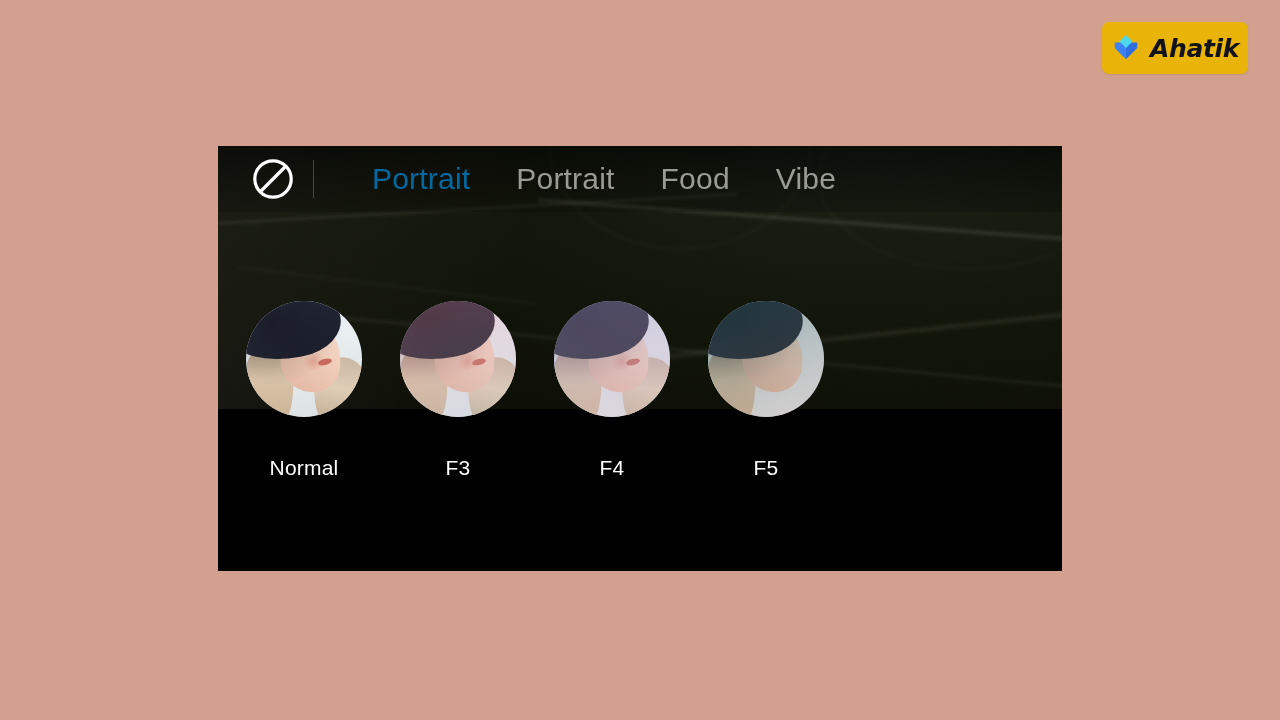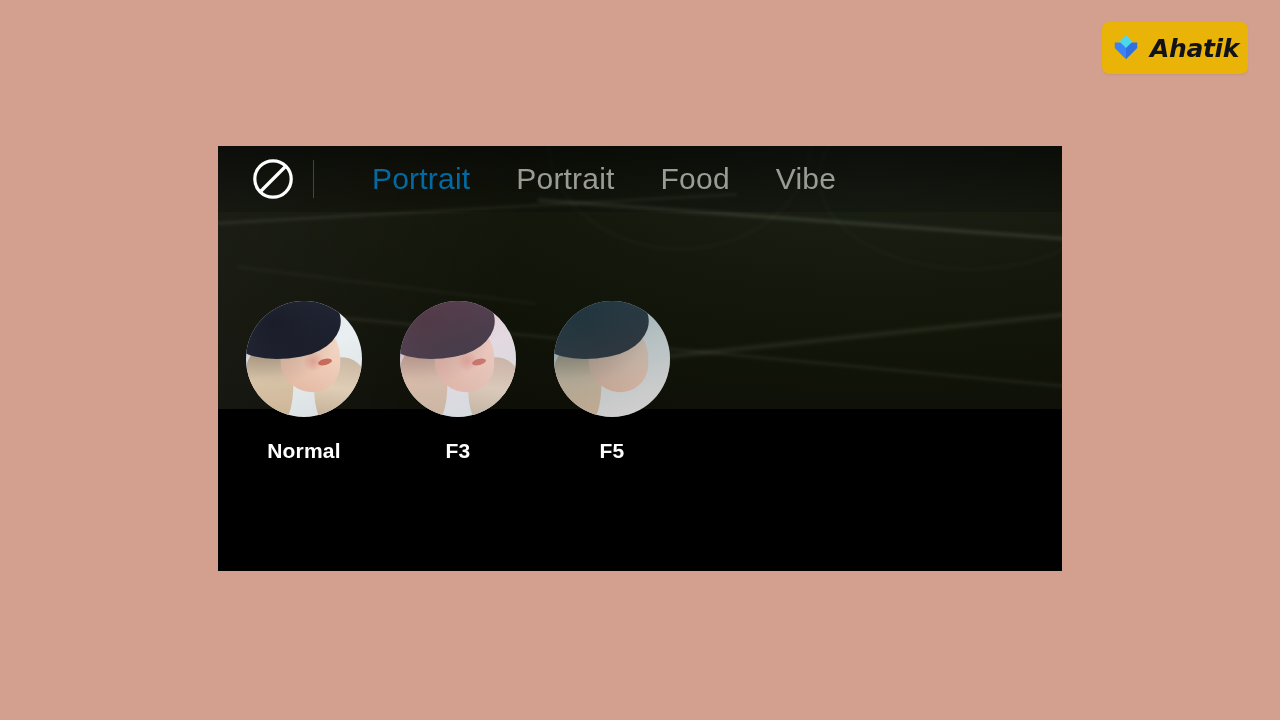--- a/index.html
+++ b/index.html
@@ -226,24 +226,24 @@
   }
   .p-shadow {
     position: absolute; inset: 0;
     background: radial-gradient(110% 100% at 22% 18%, rgba(0,0,0,0.28) 0%, rgba(0,0,0,0) 55%);
   }
   .p-tint {
     position: absolute; inset: 0;
   }
 
   .filter-label {
-    margin-top: 23px;
+    margin-top: 40px;
     color: #ffffff;
     font-size: 21px;
-    font-weight: 700;
+    font-weight: 400;
     letter-spacing: 0.2px;
     line-height: 1;
     white-space: nowrap;
   }
 </style>
 </head>
 <body>
 
 <div class="app-panel">
 
@@ -307,20 +307,36 @@
               <div class="p-cheek"></div>
               <div class="p-lip"></div>
             <div class="p-beanie"></div>
               <div class="p-shadow"></div>
             <div class="p-tint" style="background: linear-gradient(160deg, rgba(225, 120, 140, 0.3) 0%, rgba(180, 215, 230, 0.18) 100%);"></div>
           </div>
         </div>
         <div class="filter-label">F3</div>
       </div>
 
+      <div class="filter-item">
+        <div class="thumb">
+          <div class="portrait">
+            <div class="p-bg"></div>
+              <div class="p-hair-l"></div>
+              <div class="p-hair-r"></div>
+            <div class="p-face"></div>
+              <div class="p-cheek"></div>
+              <div class="p-lip"></div>
+            <div class="p-beanie"></div>
+              <div class="p-shadow"></div>
+            <div class="p-tint" style="background: linear-gradient(165deg, rgba(150, 135, 185, 0.4) 0%, rgba(225, 195, 205, 0.26) 100%);"></div>
+          </div>
+        </div>
+        <div class="filter-label">F4</div>
+      </div>
 
       <div class="filter-item">
         <div class="thumb">
           <div class="portrait">
             <div class="p-bg"></div>
               <div class="p-hair-l"></div>
             <div class="p-face"></div>
             <div class="p-beanie"></div>
               <div class="p-shadow"></div>
             <div class="p-tint" style="background: linear-gradient(160deg, rgba(30, 80, 85, 0.45) 0%, rgba(210, 160, 145, 0.2) 100%);"></div>

